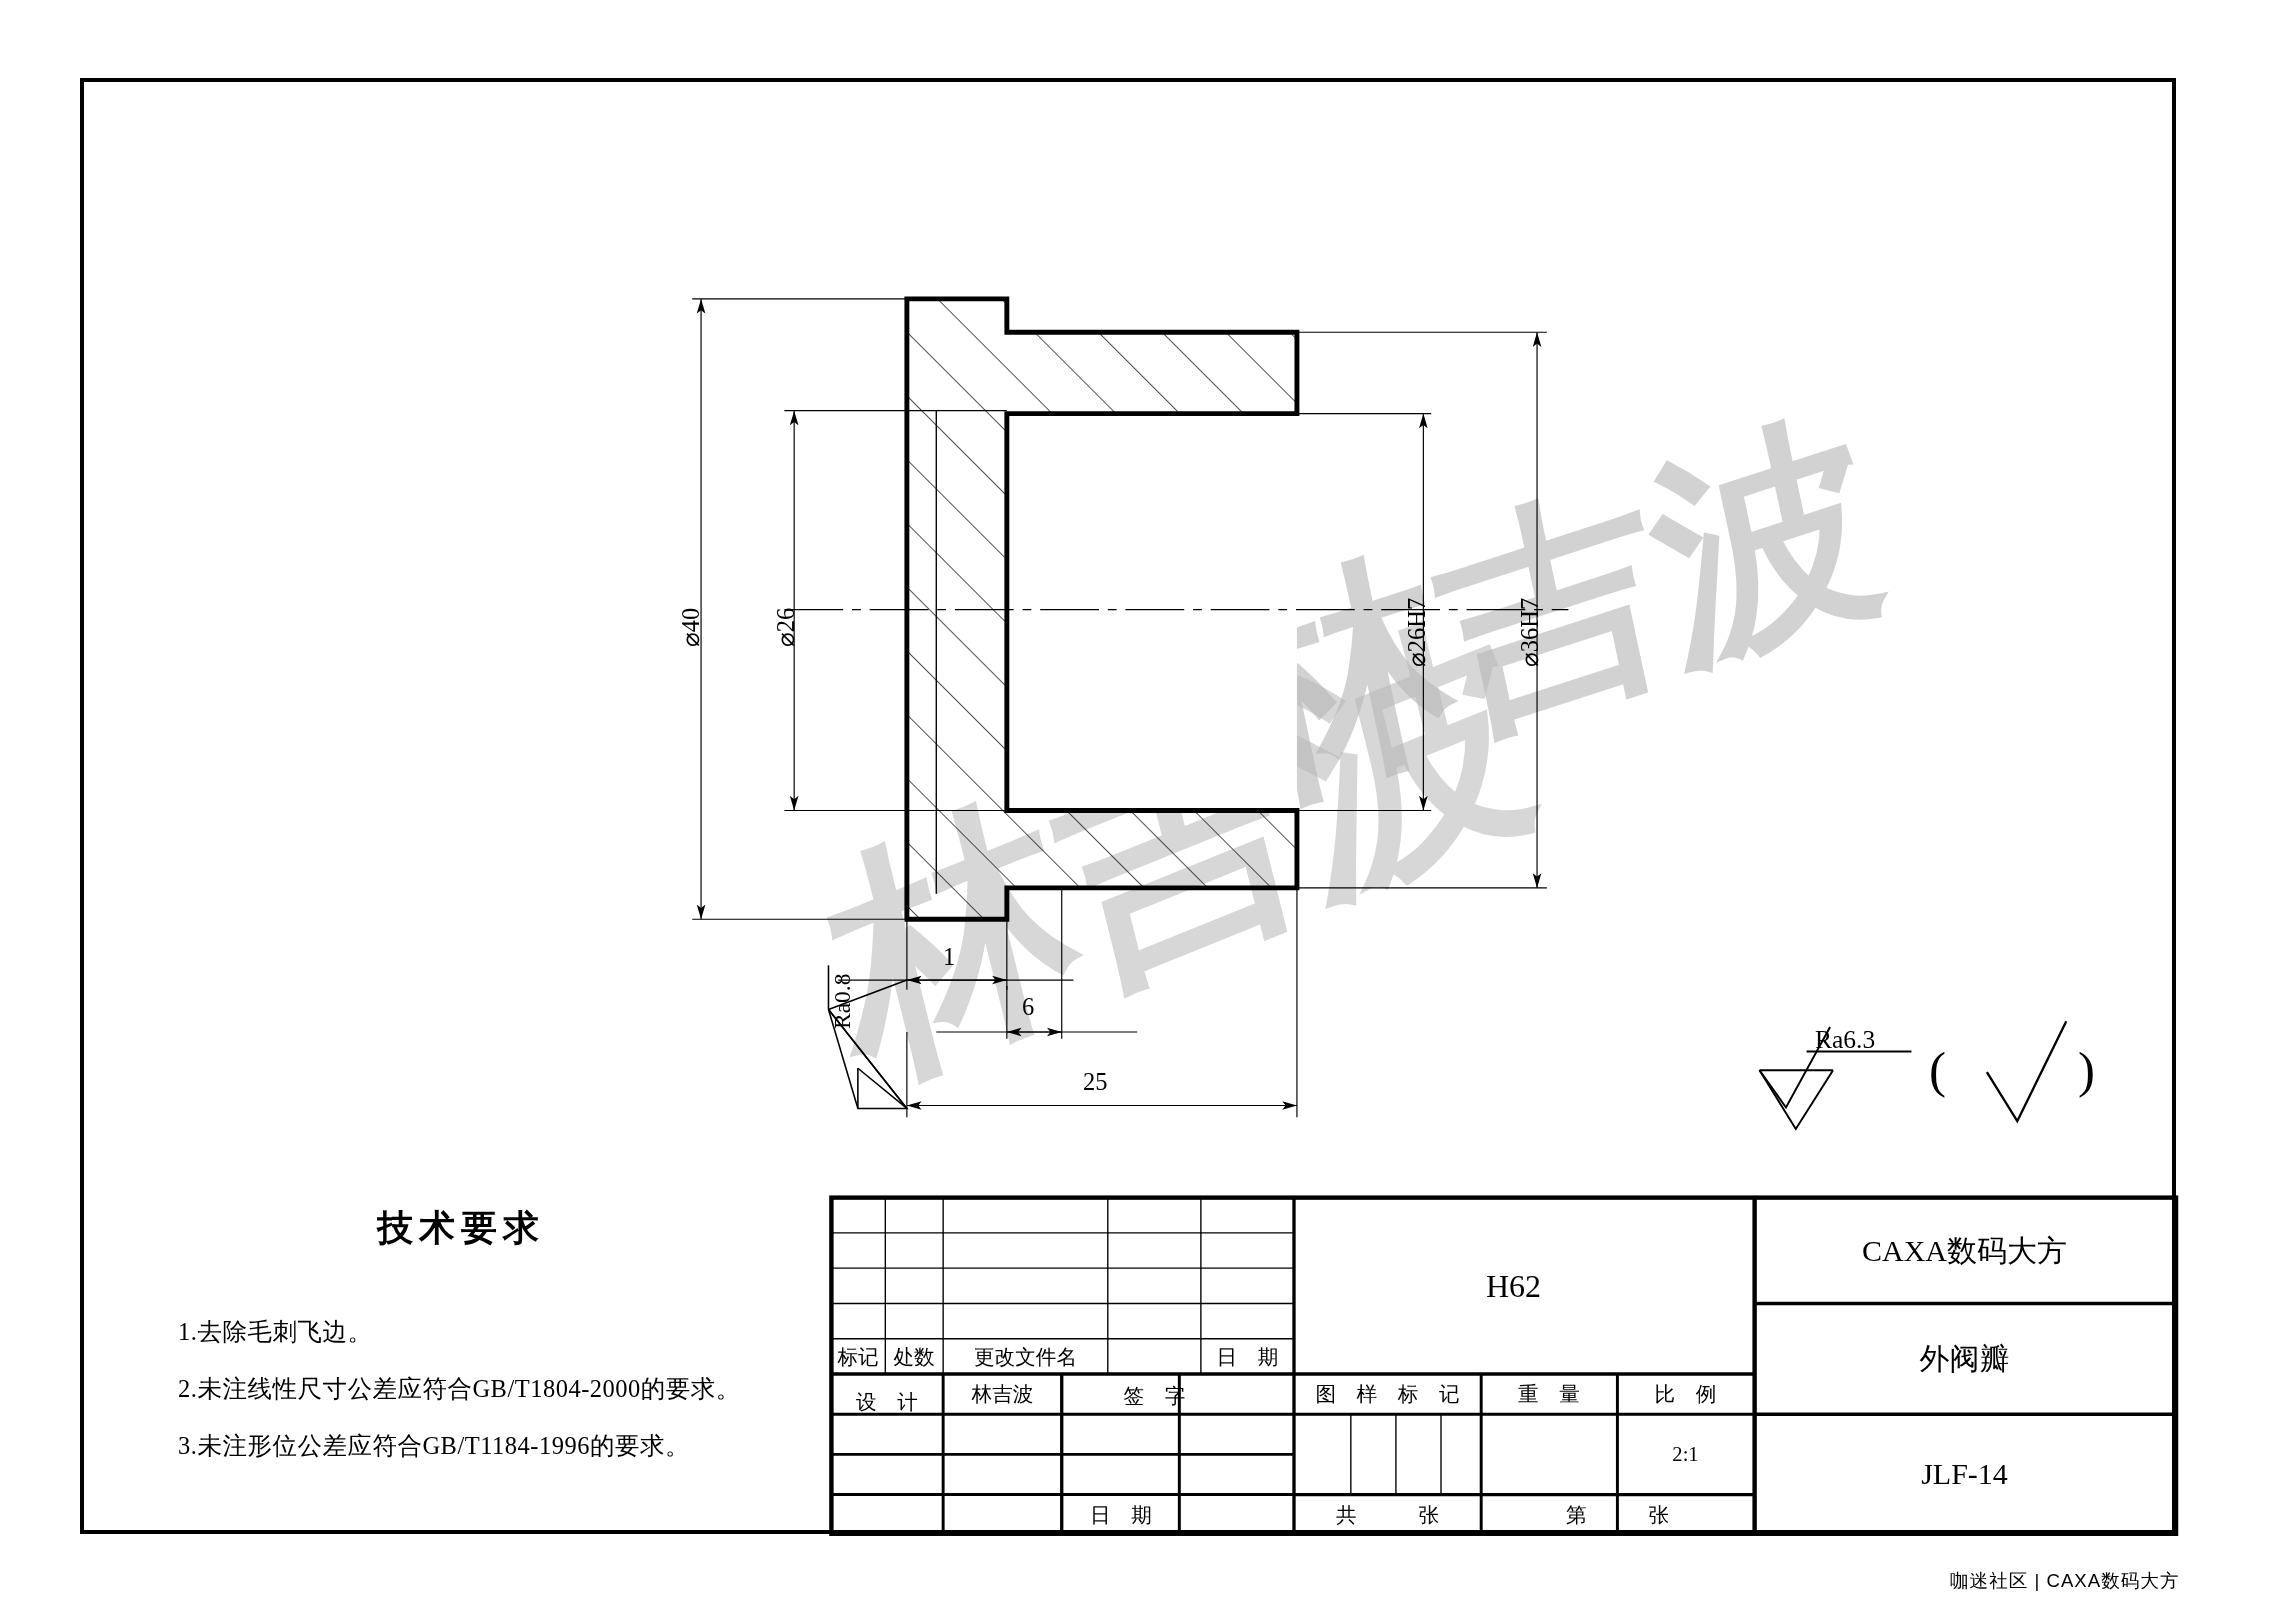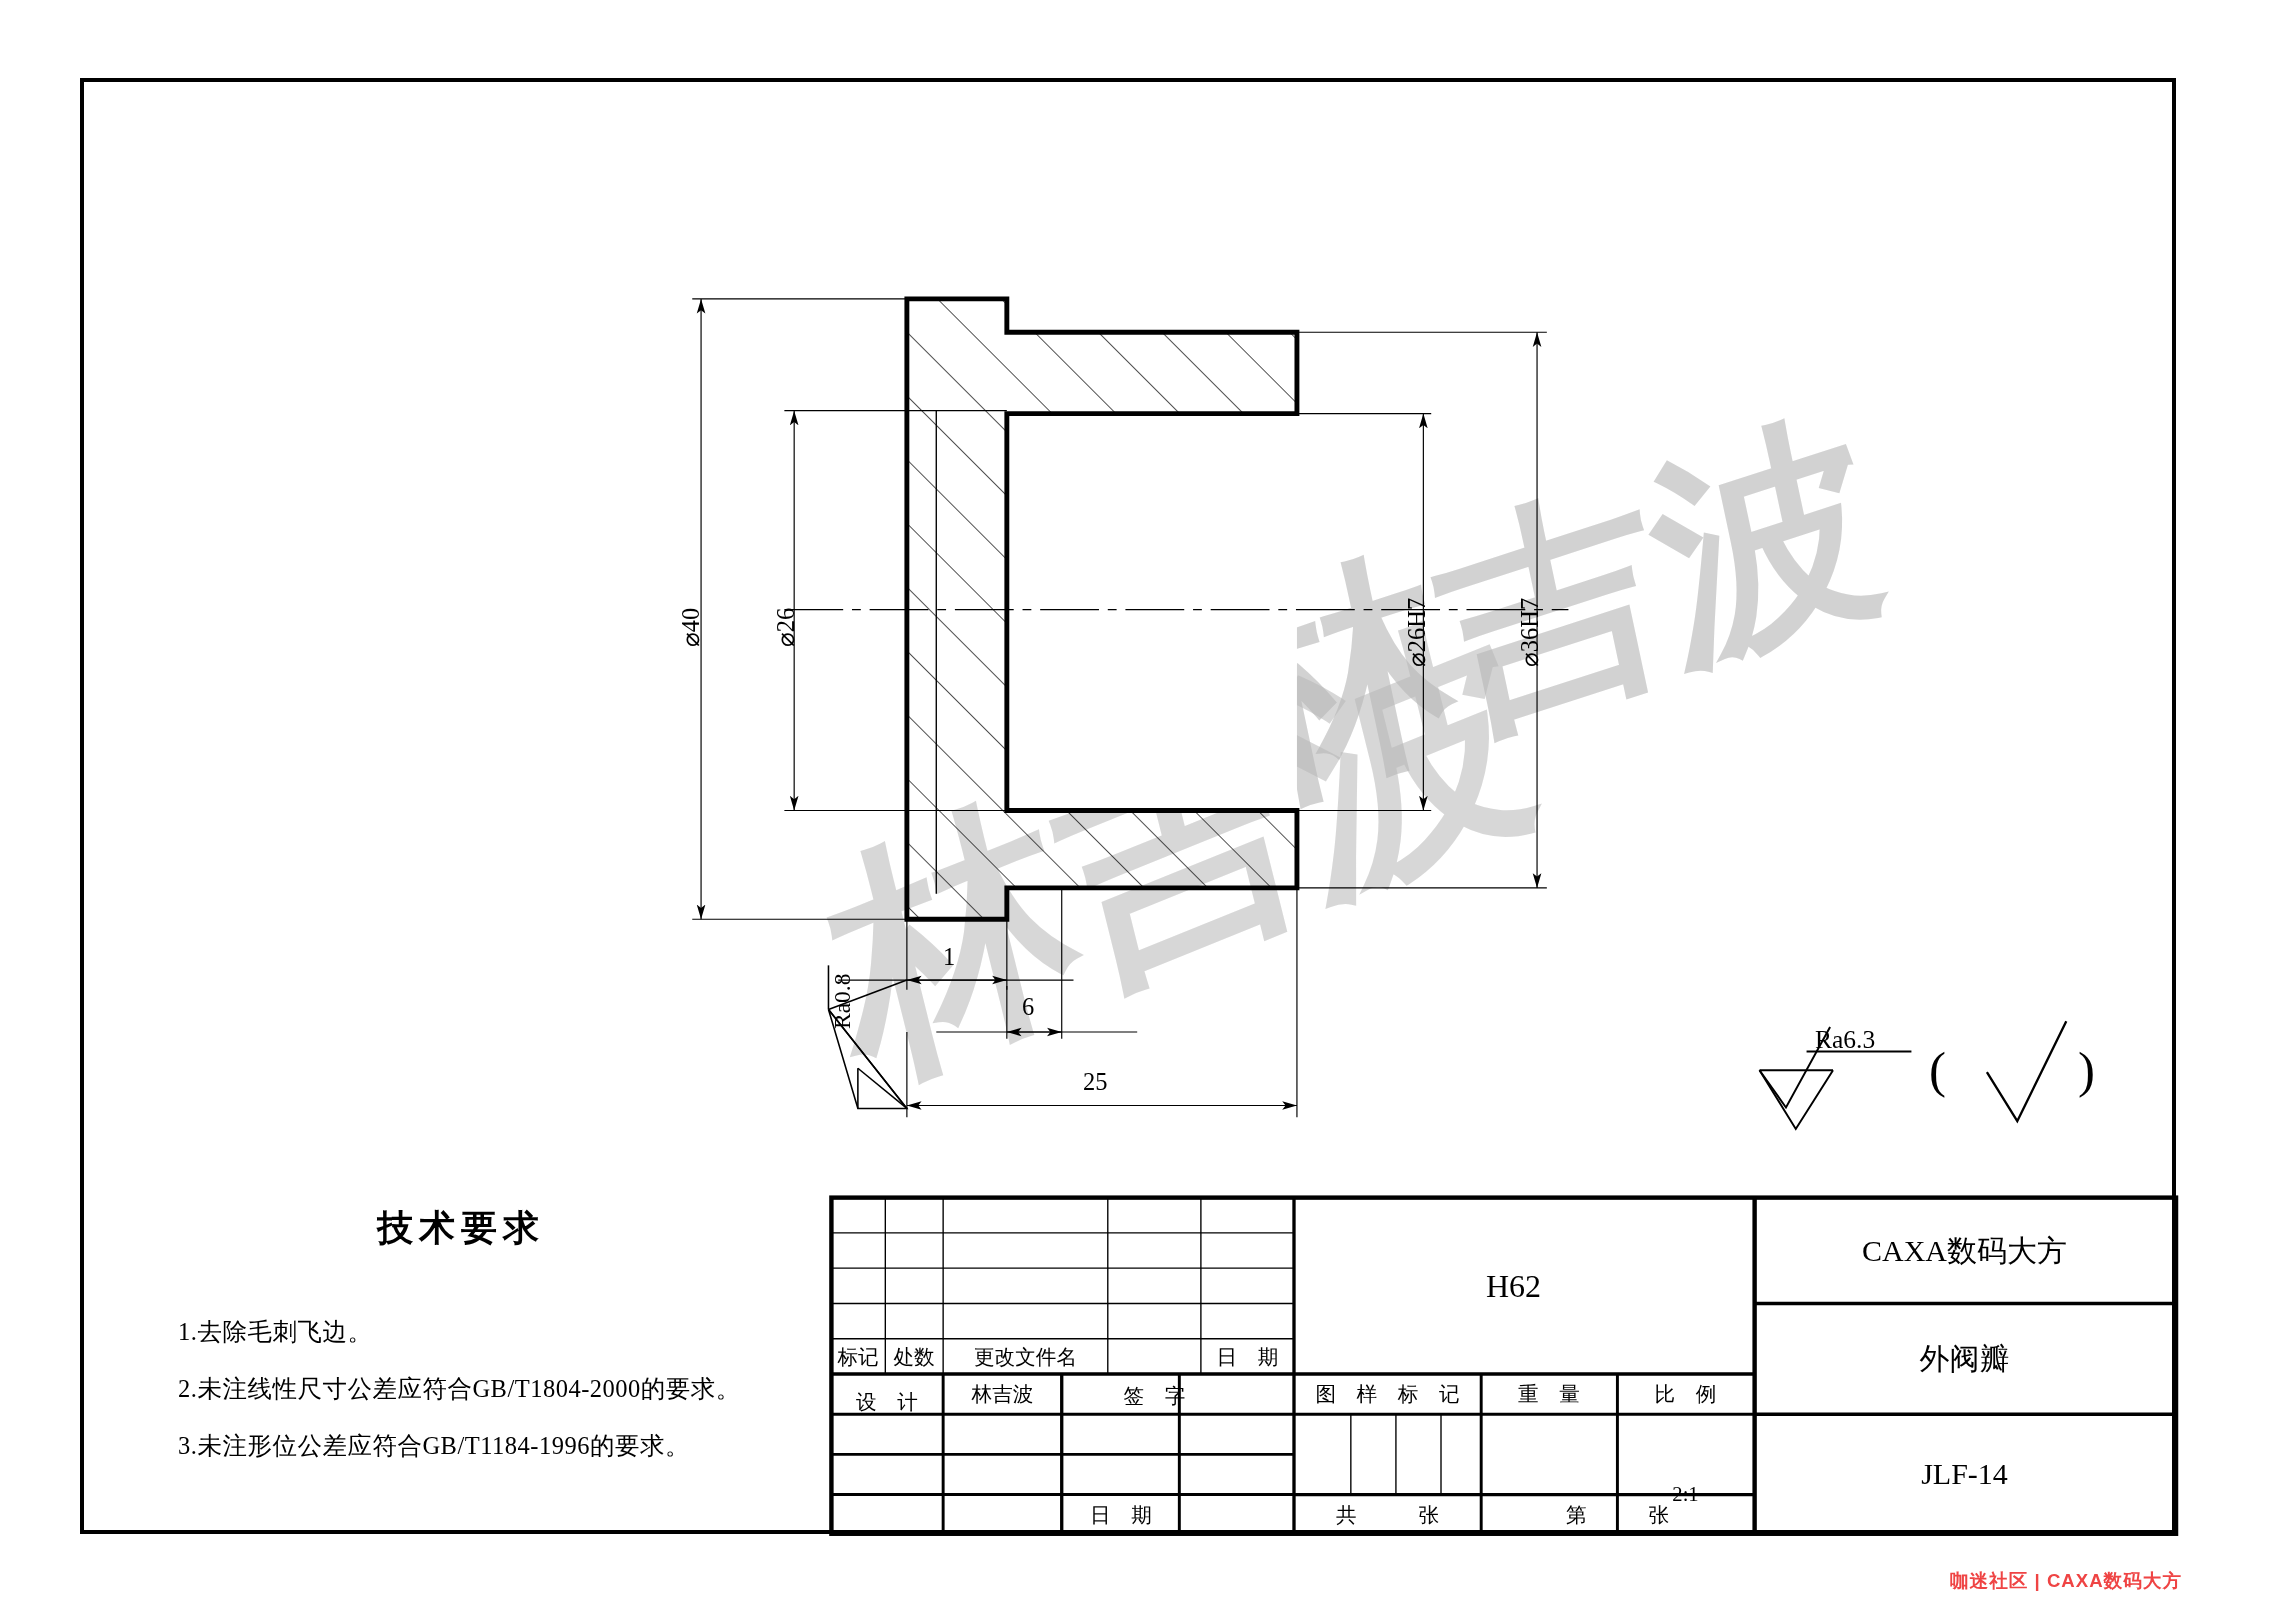--- a/index.html
+++ b/index.html
@@ -18,21 +18,21 @@
       white-space:nowrap;letter-spacing:0.5px;}
   .tb-cell{position:absolute;display:flex;align-items:center;justify-content:center;
       font-family:"Liberation Serif",serif;font-size:20.6px;white-space:nowrap;box-sizing:border-box;}
   .big{font-size:32px;}
   .big2{font-size:30px;}
   .dimtxt{position:absolute;font-family:"Liberation Serif",serif;font-size:24.5px;white-space:nowrap;}
   .rot{transform-origin:0 0;transform:rotate(-90deg);}
   .wm-big{position:absolute;color:#b8b8b8;font-family:"Liberation Serif",serif;
       font-weight:bold;pointer-events:none;user-select:none;}
   .wm-foot{position:absolute;left:1950px;top:1568px;font-family:"Liberation Sans",sans-serif;
-      font-size:18.6px;color:#ef4444;letter-spacing:1px;white-space:nowrap;font-weight:bold;}
+      font-size:18.6px;color:#000000;letter-spacing:1px;white-space:nowrap;font-weight:normal;}
 </style>
 </head>
 <body>
 
 <div id="sheet">
 
   <div id="frame"></div>
 
   <div class="wm-big" style="left:1215px;top:461px;font-size:225px;transform:rotate(-18deg) skewX(-6deg);opacity:.62;">
     <span>林吉波</span>
@@ -241,21 +241,21 @@
 
   <div class="tb-cell" style="left:1294px;top:1374px;width:187px;height:40px;">
        <span>图　样　标　记</span>
     </div>
   <div class="tb-cell" style="left:1481px;top:1374px;width:136px;height:40px;">
        <span>重　量</span>
     </div>
   <div class="tb-cell" style="left:1617px;top:1374px;width:137px;height:40px;">
        <span>比　例</span>
     </div>
-  <div class="tb-cell" style="left:1617px;top:1414px;width:137px;height:80px;margin-top:40px;">
+  <div class="tb-cell" style="left:1617px;top:1414px;width:137px;height:80px;">
        <span>2:1</span>
     </div>
 
   <div class="tb-cell" style="left:1294px;top:1495px;width:187px;height:39px;">
        <span>共　　　张</span>
     </div>
   <div class="tb-cell" style="left:1481px;top:1495px;width:273px;height:39px;">
        <span>第　　　张</span>
     </div>
 

